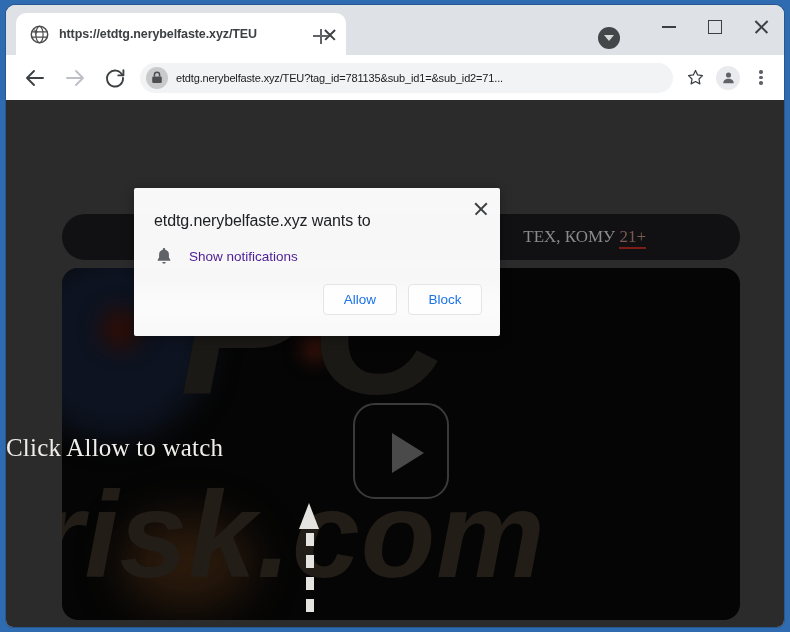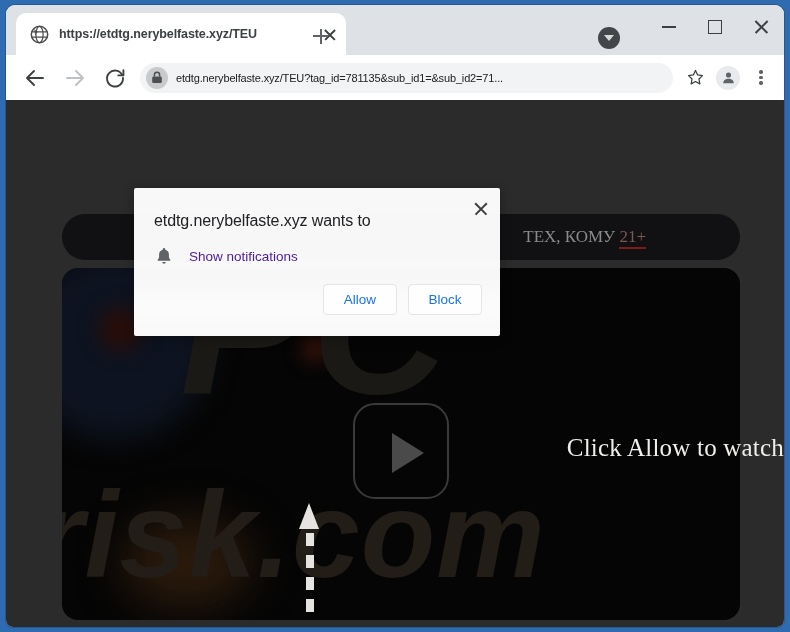--- a/index.html
+++ b/index.html
@@ -307,21 +307,21 @@
     position: absolute;
     left: 37px; top: 28px;
     width: 0; height: 0;
     border-top: 20px solid transparent;
     border-bottom: 20px solid transparent;
     border-left: 32px solid #4a4a4a;
   }
   .cta-text {
     position: absolute;
     left: 0; right: 0; top: 334px;
-    text-align: right;
+    text-align: left;
     font-family: "Liberation Serif", serif;
     font-size: 25px;
     color: #f0eeea;
     letter-spacing: 0.2px;
   }
 
   .arrow {
     position: absolute;
     left: 293px; top: 403px;
     width: 20px; height: 100px;

